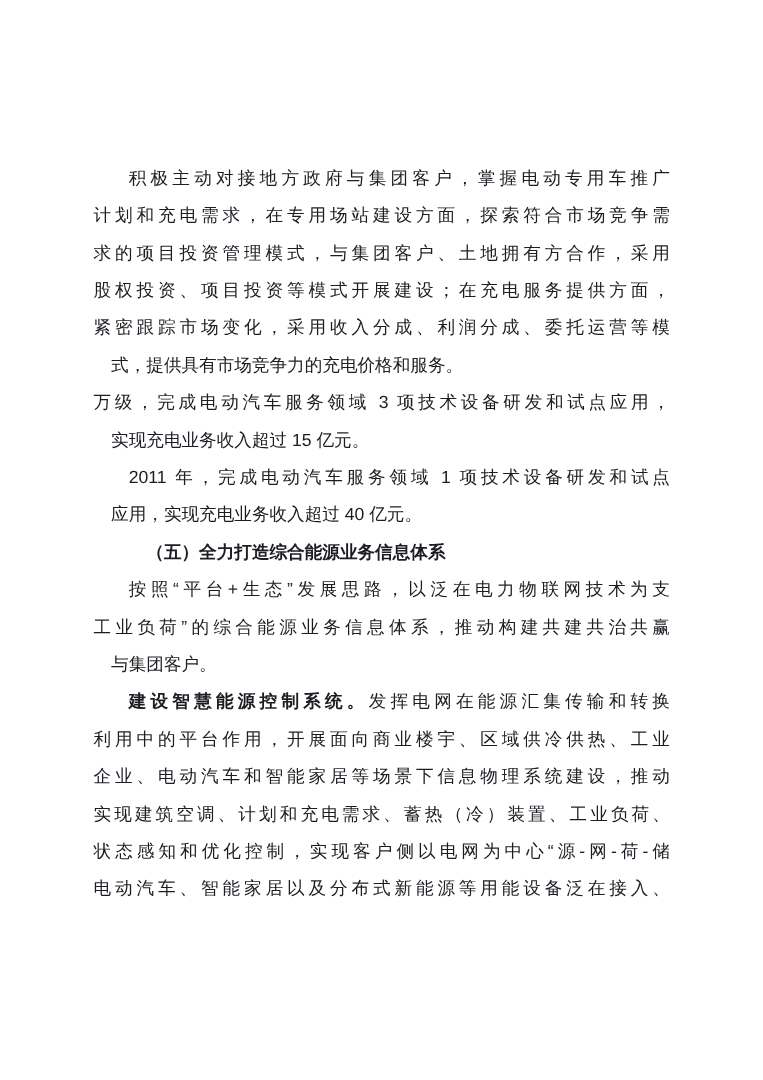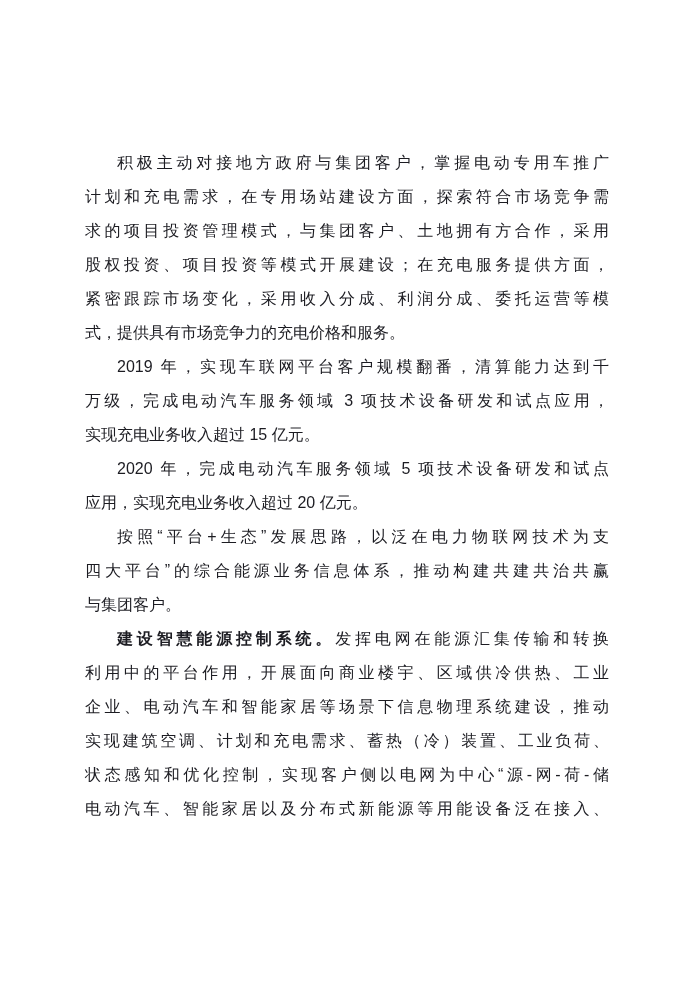--- a/index.html
+++ b/index.html
@@ -31,46 +31,47 @@
   .line {
     height: 34px;
     text-align: justify;
     text-align-last: justify;
     text-justify: inter-character;
     overflow: visible;
   }
   .line.last {
     text-align: left;
     text-align-last: left;
+    margin-left: 16px;
   }
   .line.indent {
     text-indent: 2em;
   }
   .bold {
     font-weight: 700;
   }
 </style>
 </head>
 <body>
 
 <div class="page" style="background: rgb(255, 255, 255); color: rgb(28, 28, 34);">
   <div class="doc-body">
       <div class="line indent"><span>积极主动对接地方政府与集团客户，掌握电动专用车推广</span></div>
       <div class="line"><span>计划和充电需求，在专用场站建设方面，探索符合市场竞争需</span></div>
       <div class="line"><span>求的项目投资管理模式，与集团客户、土地拥有方合作，采用</span></div>
       <div class="line"><span>股权投资、项目投资等模式开展建设；在充电服务提供方面，</span></div>
       <div class="line"><span>紧密跟踪市场变化，采用收入分成、利润分成、委托运营等模</span></div>
       <div class="line last"><span>式，提供具有市场竞争力的充电价格和服务。</span></div>
-      <div class="line indent"><span>2019 年，实现车联网平台客户规模翻番，清算能力达到千</span></div>
       <div class="line"><span>万级，完成电动汽车服务领域 3 项技术设备研发和试点应用，</span></div>
       <div class="line last"><span>实现充电业务收入超过 15 亿元。</span></div>
-      <div class="line indent"><span>2020 年，完成电动汽车服务领域 5 项技术设备研发和试点</span></div>
-      <div class="line last"><span>应用，实现充电业务收入超过 20 亿元。</span></div>
+      <div class="line indent"><span>2011 年，完成电动汽车服务领域 1 项技术设备研发和试点</span></div>
+      <div class="line last"><span>应用，实现充电业务收入超过 40 亿元。</span></div>
+      <div class="line indent last"><span class="bold">（五）全力打造综合能源业务信息体系</span></div>
       <div class="line indent"><span>按照“平台+生态”发展思路，以泛在电力物联网技术为支</span></div>
-      <div class="line"><span>四大平台”的综合能源业务信息体系，推动构建共建共治共赢</span></div>
+      <div class="line"><span>工业负荷”的综合能源业务信息体系，推动构建共建共治共赢</span></div>
       <div class="line last"><span>与集团客户。</span></div>
       <div class="line indent"><span class="bold">建设智慧能源控制系统。</span><span>发挥电网在能源汇集传输和转换</span></div>
       <div class="line"><span>利用中的平台作用，开展面向商业楼宇、区域供冷供热、工业</span></div>
       <div class="line"><span>企业、电动汽车和智能家居等场景下信息物理系统建设，推动</span></div>
       <div class="line"><span>实现建筑空调、计划和充电需求、蓄热（冷）装置、工业负荷、</span></div>
       <div class="line"><span>状态感知和优化控制，实现客户侧以电网为中心“源-网-荷-储</span></div>
       <div class="line"><span>电动汽车、智能家居以及分布式新能源等用能设备泛在接入、</span></div>
     </div>
 </div>
 

